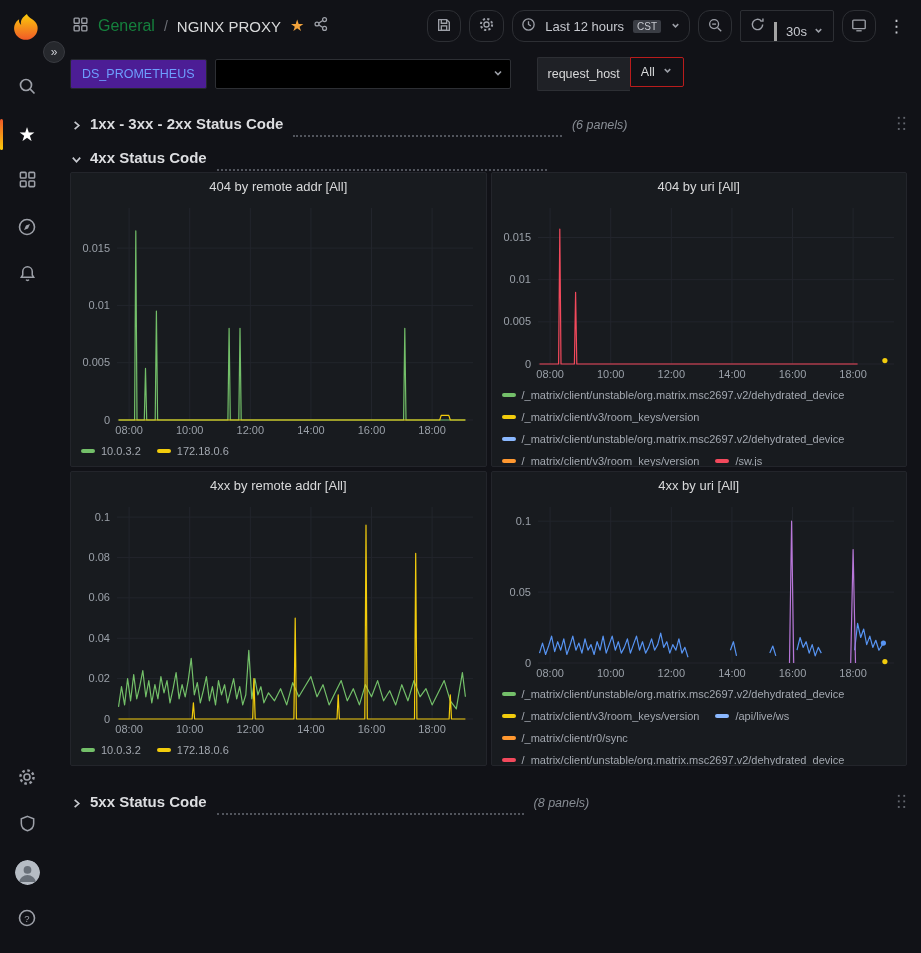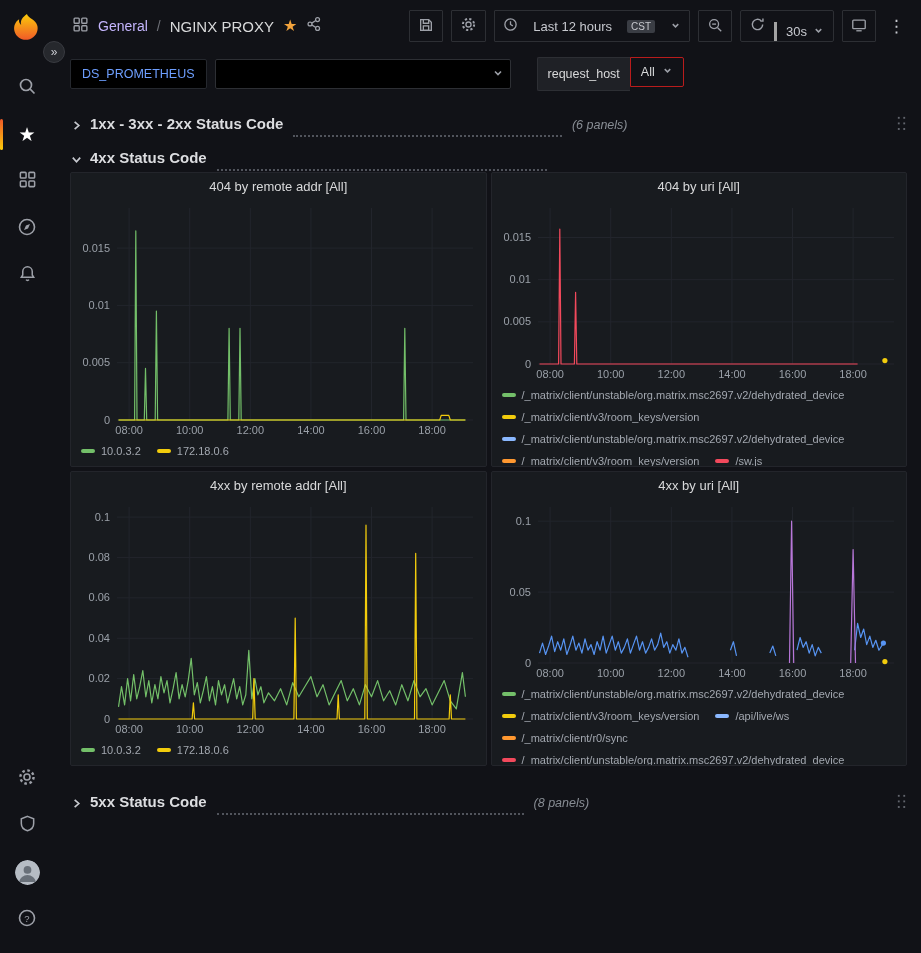--- a/index.html
+++ b/index.html
@@ -21,39 +21,39 @@
 
   .sidebar-toggle { position:absolute; left:43px; top:41px; z-index:20; width:22px; height:22px; border-radius:50%;
       background:#26282d; border:1px solid #393b41; color:#c7c9cf; font-size:12px; display:flex; align-items:center;
       justify-content:center; cursor:pointer; }
 
   
   .main { flex:1; display:flex; flex-direction:column; min-width:0; }
 
   .topbar { height:52px; flex:none; display:flex; align-items:center; padding:0 12px 0 18px; }
   .crumb-group { display:flex; align-items:center; gap:9px; }
-  .crumb-section { font-size:14px; color:#c4b5fd; cursor:pointer; }
+  .crumb-section { font-size:16px; color:#15803d; cursor:pointer; }
   .crumb-sep { color:#6e7077; font-size:14px; }
   .crumb-title { font-size:15px; color:#d8d9da; cursor:pointer; }
   .fav-star { color:#f2a33c; font-size:16px; line-height:1; cursor:pointer; }
   .icon-gray { color:#9da0a8; }
 
   .topbar-right { margin-left:auto; display:flex; align-items:center; gap:8px; }
-  .tb-btn { height:32px; display:flex; align-items:center; gap:15px; padding:0 8px; border:1px solid #2d2f34;
-      border-radius:1px; background:transparent; color:#c7c9cf; font-size:13px; cursor:pointer; }
+  .tb-btn { height:32px; display:flex; align-items:center; gap:9px; padding:0 8px; border:1px solid #2d2f34;
+      border-radius:12px; background:transparent; color:#c7c9cf; font-size:13px; cursor:pointer; }
   .tb-btn svg { flex:none; }
   .tz-badge { background:#3a3d44; color:#c7c9cf; font-size:10px; padding:1px 4px; border-radius:2px; }
   .tb-group { display:flex; align-items:stretch; border:1px solid #2d2f34; border-radius:2px; height:32px; cursor:pointer; }
   .tb-seg { display:flex; align-items:center; gap:6px; padding:0 9px; color:#c7c9cf; font-size:13px; }
   .tb-seg + .tb-seg { border-left:3px solid #a3a3a3;margin-top:11px; }
   .kebab { border:none; padding:0 4px; font-size:17px; color:#c7c9cf; background:transparent; cursor:pointer; }
 
   
   .subbar { height:44px; flex:none; display:flex; align-items:center; gap:8px; padding:0 16px; }
-  .ds-chip { height:30px; display:flex; align-items:center; padding:0 11px; background:#000000; border:1px solid #25282e;
+  .ds-chip { height:30px; display:flex; align-items:center; padding:0 11px; background:#4c1d95; border:1px solid #25282e;
       border-radius:2px; color:#6e9fff; font-size:12.5px; font-weight:500; cursor:pointer; }
   .host-select { position:relative; width:296px; height:30px; background:#000; border:1px solid #2d2f34; border-radius:2px;
       display:flex; align-items:center; justify-content:flex-end; padding-right:6px; cursor:pointer; }
   .var-pair { display:flex; margin-left:18px; }
   .var-label { height:34px; display:flex; align-items:center; padding:0 10px; background:#1f2126; border:1px solid #2d2f34;
       border-right:none; border-radius:2px 0 0 2px; font-size:12.5px; color:#d8d9da; cursor:pointer; }
   .var-value { height:30px; display:flex; align-items:center; gap:7px; padding:0 10px; background:#111217;
       border:1px solid #b91c1c; border-radius:0 2px 2px 0; font-size:12.5px; color:#d8d9da; cursor:pointer; }
 
   

